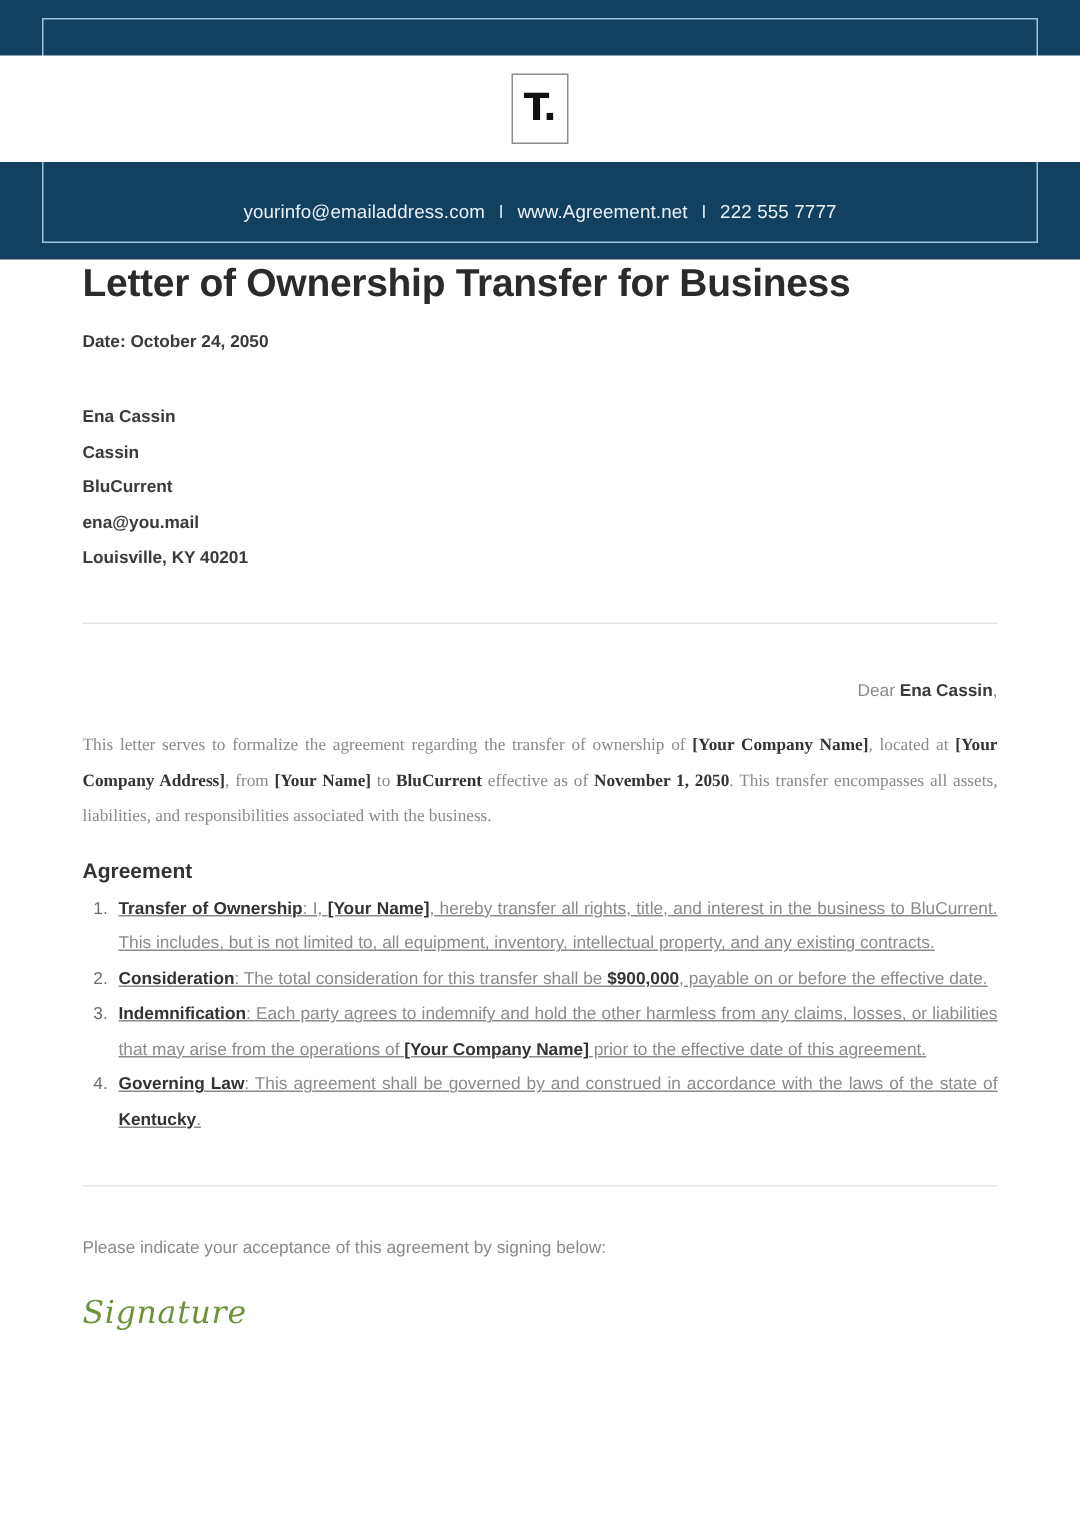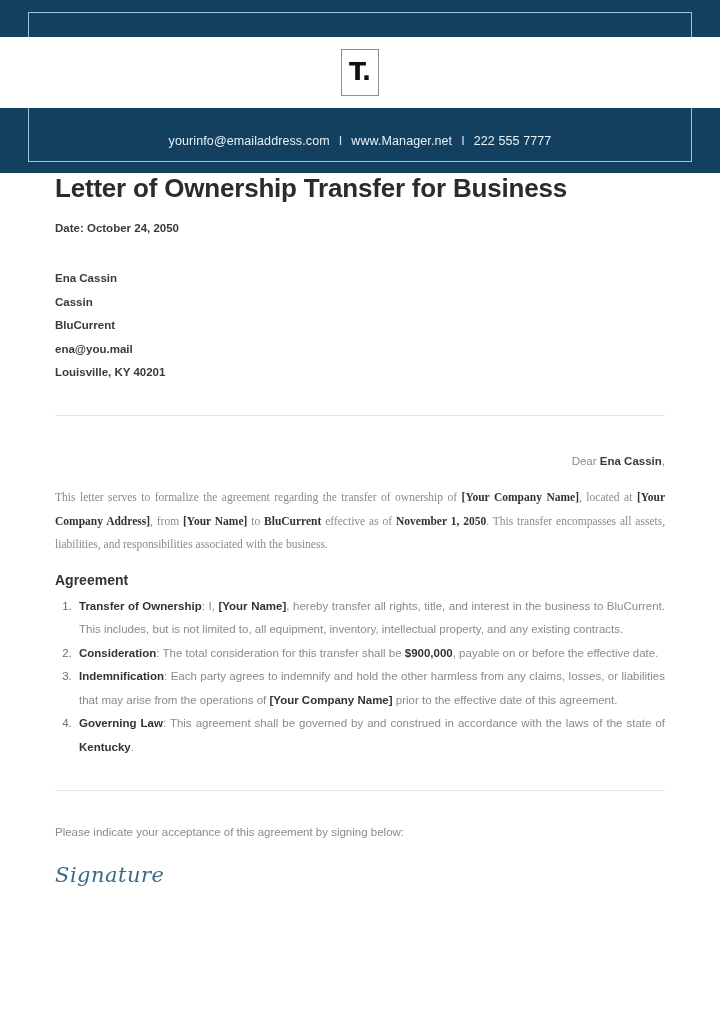--- a/index.html
+++ b/index.html
@@ -154,20 +154,21 @@
     padding: 2px 0 0 20px;
     list-style: decimal;
   }
   ol.terms > li {
     font-size: 11.5px;
     color: #8a8a8a;
     line-height: 23.5px;
     text-align: justify;
     padding-left: 4px;
     margin-bottom: 0px;
+    text-decoration: underline;
   }
   ol.terms > li::marker {
     color: #6d6d6d;
     font-weight: 400;
   }
   ol.terms > li b { color: #333333; font-weight: 700; }
 
   .rule-bottom {
     height: 1px;
     background: #e6e6e6;
@@ -176,40 +177,40 @@
   .closing {
     font-size: 11.5px;
     color: #8a8a8a;
     padding-top: 31px;
     line-height: 21px;
   }
   .signature {
     font-family: "DejaVu Serif", serif;
     font-style: italic;
     font-size: 21px;
-    color: #0c4a6e;
+    color: #4d7c0f;
     padding-top: 20px;
     letter-spacing: 0.5px;
     opacity: 0.82;
   }
 </style>
 </head>
 <body>
 
 <div class="letterhead">
   <div class="letterhead-frame"></div>
 
   <div class="logo-band">
     <div class="logo-mark">
       <span>T.</span>
     </div>
   </div>
 
   <div class="contact-bar">
-    <div class="contact-text"><span>yourinfo@emailaddress.com</span><span class="contact-sep">I</span><span>www.Manager.net</span><span class="contact-sep">I</span><span>222 555 7777</span></div>
+    <div class="contact-text"><span>yourinfo@emailaddress.com</span><span class="contact-sep">I</span><span>www.Agreement.net</span><span class="contact-sep">I</span><span>222 555 7777</span></div>
   </div>
 </div>
 
 <div class="sheet">
 
   <h1 class="doc-title">Letter of Ownership Transfer for Business</h1>
 
   <div class="doc-date">Date: October 24, 2050</div>
 
   <div class="address-block">

